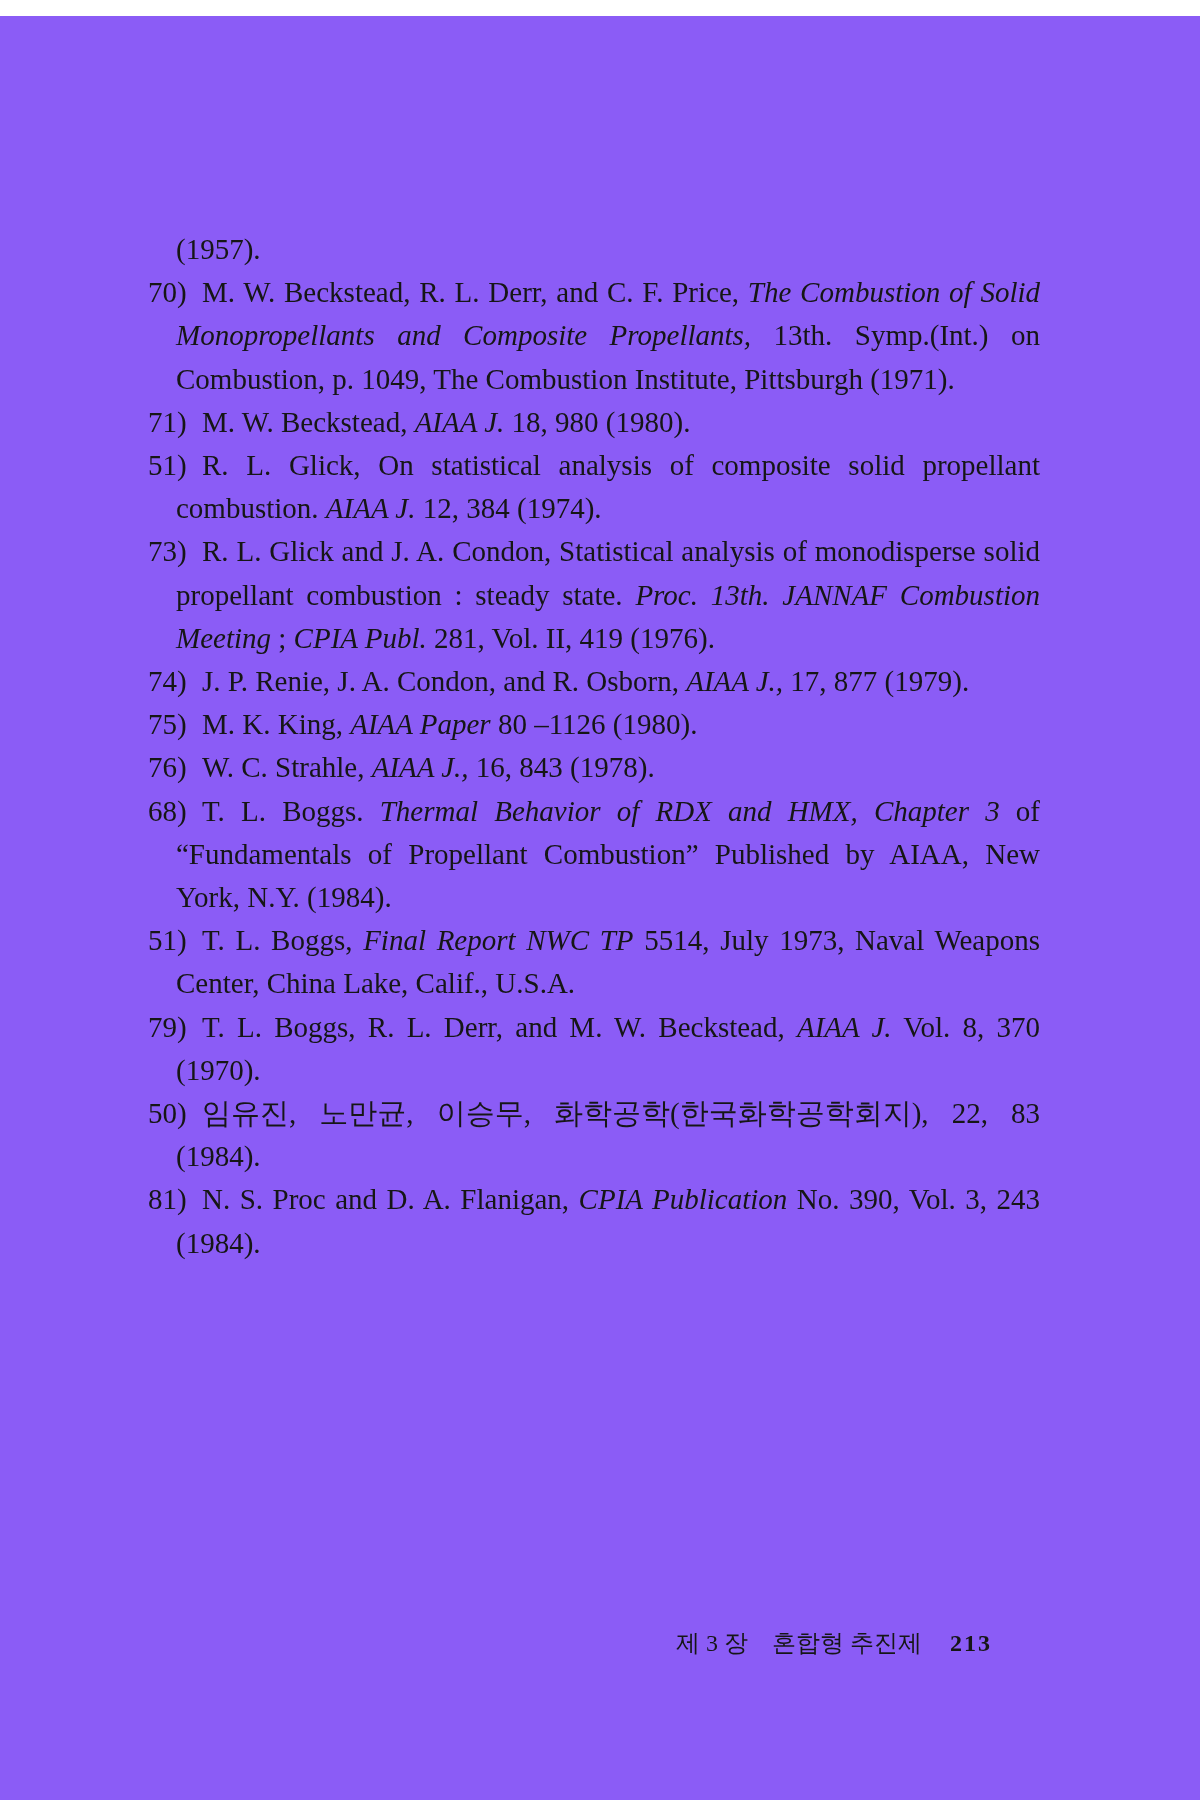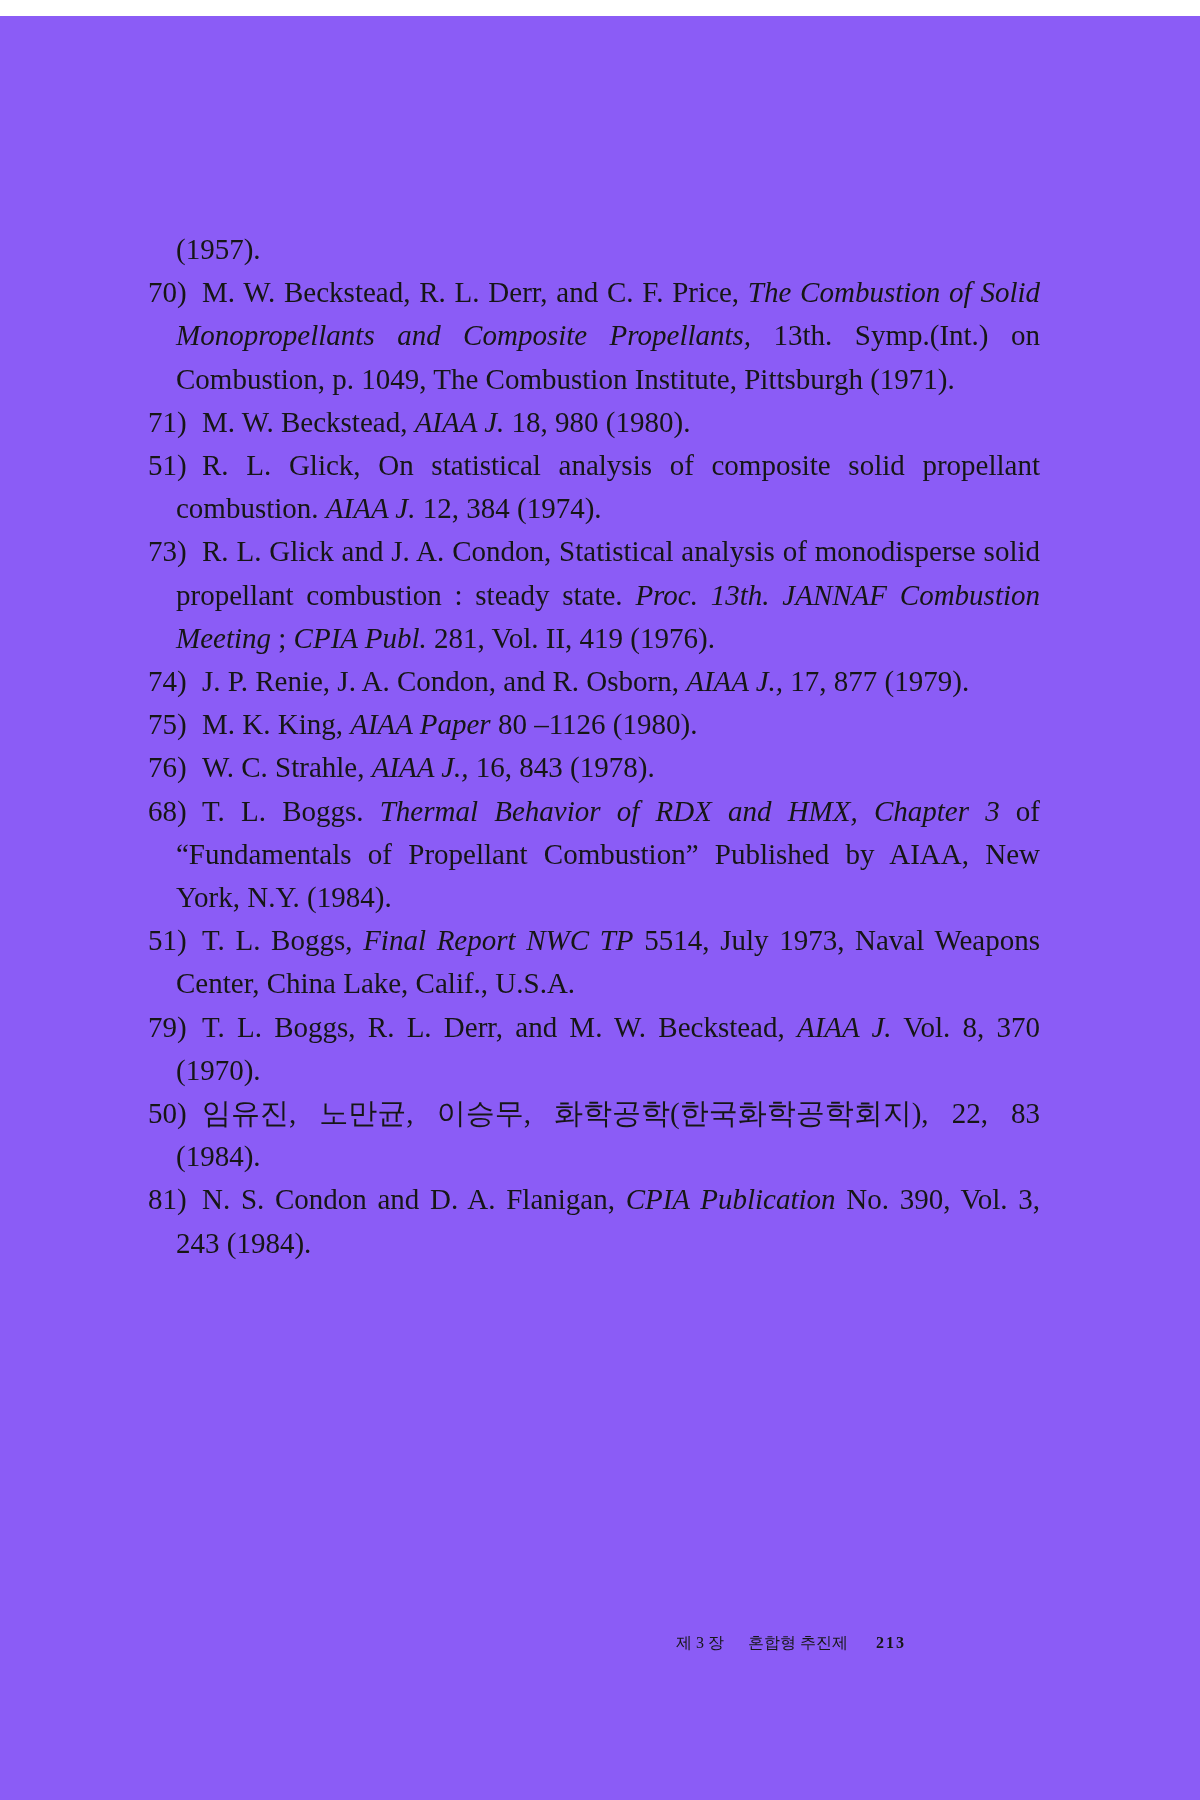--- a/index.html
+++ b/index.html
@@ -30,21 +30,21 @@
   .ref-num {
     display: inline-block;
     width: 54px;
     text-indent: 0;
   }
   .it { font-style: italic; }
   .bd { font-weight: normal; }
   .footer {
     position: absolute;
     left: 676px; top: 1610px;
-    font-size: 16px;
+    font-size: 24px;
     line-height: 34px;
     white-space: nowrap;
   }
   .footer .sep1 { display: inline-block; width: 24px; }
   .footer .sep2 { display: inline-block; width: 28px; }
   .pg-num { font-weight: bold; letter-spacing: 2px; }
 </style>
 </head>
 <body>
 
@@ -55,16 +55,16 @@
       <p class="ref"><span class="ref-num">71)</span><span>M. W. Beckstead, </span><span class="it">AIAA J.</span><span> </span><span class="bd">18</span><span>, 980 (1980).</span></p>
       <p class="ref"><span class="ref-num">51)</span><span>R. L. Glick, On statistical analysis of composite solid propellant combustion. </span><span class="it">AIAA J.</span><span> </span><span class="bd">12</span><span>, 384 (1974).</span></p>
       <p class="ref"><span class="ref-num">73)</span><span>R. L. Glick and J. A. Condon, Statistical analysis of monodisperse solid propellant combustion : steady state. </span><span class="it">Proc. 13th. JANNAF Combustion Meeting</span><span> ; </span><span class="it">CPIA Publ.</span><span> 281, Vol. II, 419 (1976).</span></p>
       <p class="ref"><span class="ref-num">74)</span><span>J. P. Renie, J. A. Condon, and R. Osborn, </span><span class="it">AIAA J.,</span><span> </span><span class="bd">17</span><span>, 877 (1979).</span></p>
       <p class="ref"><span class="ref-num">75)</span><span>M. K. King, </span><span class="it">AIAA Paper</span><span> 80 –1126 (1980).</span></p>
       <p class="ref"><span class="ref-num">76)</span><span>W. C. Strahle, </span><span class="it">AIAA J.,</span><span> </span><span class="bd">16</span><span>, 843 (1978).</span></p>
       <p class="ref"><span class="ref-num">68)</span><span>T. L. Boggs. </span><span class="it">Thermal Behavior of RDX and HMX, Chapter 3</span><span> of “Fundamentals of Propellant Combustion” Published by AIAA, New York, N.Y. (1984).</span></p>
       <p class="ref"><span class="ref-num">51)</span><span>T. L. Boggs, </span><span class="it">Final Report NWC TP</span><span> 5514, July 1973, Naval Weapons Center, China Lake, Calif., U.S.A.</span></p>
       <p class="ref"><span class="ref-num">79)</span><span>T. L. Boggs, R. L. Derr, and M. W. Beckstead, </span><span class="it">AIAA J.</span><span> Vol. 8, 370 (1970).</span></p>
       <p class="ref"><span class="ref-num">50)</span><span>임유진, 노만균, 이승무, 화학공학(한국화학공학회지), </span><span class="bd">22</span><span>, 83 (1984).</span></p>
-      <p class="ref"><span class="ref-num">81)</span><span>N. S. Condon and D. A. Flanigan, </span><span class="it">CPIA Publication</span><span> No. 390, Vol. 3, 243 (1984).</span></p>
+      <p class="ref"><span class="ref-num">81)</span><span>N. S. Proc and D. A. Flanigan, </span><span class="it">CPIA Publication</span><span> No. 390, Vol. 3, 243 (1984).</span></p>
     </div>
   <div class="footer"><span>제 3 장</span><span class="sep1"></span><span>혼합형 추진제</span><span class="sep2"></span><span class="pg-num">213</span></div>
 </div>
 
 </body></html>

